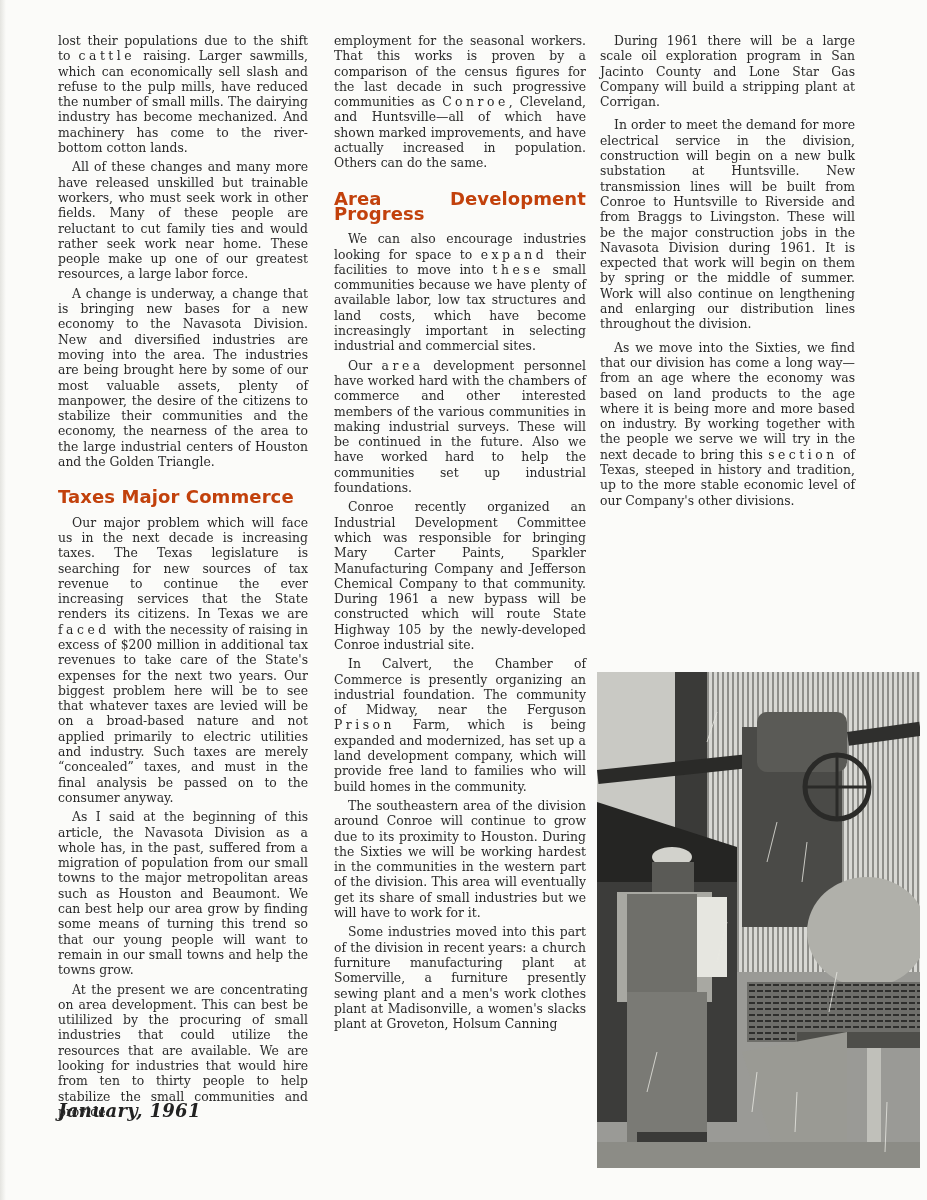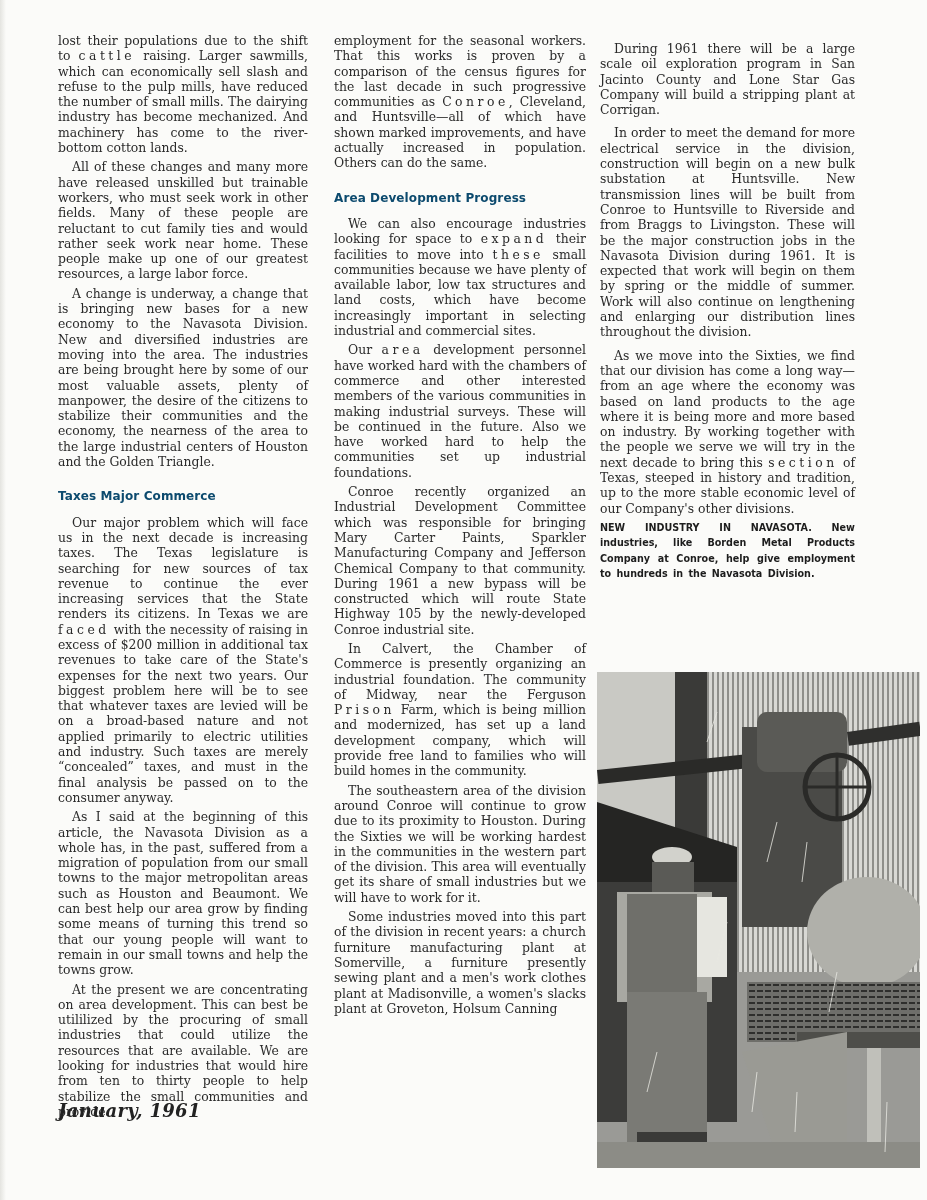--- a/index.html
+++ b/index.html
@@ -18,25 +18,25 @@
       text-align: justify;
       hyphens: manual;
     }
     .col1 { left: 58px; width: 250px; }
     .col2 { left: 334px; width: 252px; }
     .col3 { left: 600px; width: 255px; }
     .col p { margin: 0 0 4px 0; text-indent: 14px; }
     .col p.cont { text-indent: 0; }
     .col h2 {
       font-family: "DejaVu Sans", "Liberation Sans", sans-serif;
-      font-size: 12px;
+      font-size: 18px;
       font-weight: bold;
       letter-spacing: 0.1px;
       margin: 20px 0 10px 0;
-      color: #0c4a6e;
+      color: #c2410c;
     }
     .sp { letter-spacing: 3.5px; }
     .caption {
       font-family: "DejaVu Sans", "Liberation Sans", sans-serif;
       font-size: 9.6px;
       line-height: 15.3px;
       font-weight: bold;
       color: #1d1d1d;
       margin-top: 30px;
       text-indent: 0 !important;
@@ -79,30 +79,29 @@
   <p>As I said at the beginning of this article, the Navasota Division as a whole has, in the past, suffered from a migration of population from our small towns to the major metropolitan areas such as Houston and Beaumont. We can best help our area grow by finding some means of turning this trend so that our young people will want to remain in our small towns and help the towns grow.</p>
   <p>At the present we are concentrating on area development. This can best be utililized by the procuring of small industries that could utilize the resources that are available. We are looking for industries that would hire from ten to thirty people to help stabilize the small communities and provide</p>
 </div>
 
 <div class="col col2">
   <p class="cont"><span>employment for the seasonal workers. That this works is proven by a comparison of the census figures for the last decade in such progressive communities as </span><span class="sp">Conroe</span><span>, Cleveland, and Huntsville—all of which have shown marked improvements, and have actually increased in population. Others can do the same.</span></p>
   <h2>Area Development Progress</h2>
   <p><span>We can also encourage industries looking for space to </span><span class="sp">expand</span><span> their facilities to move into </span><span class="sp">these</span><span> small communities because we have plenty of available labor, low tax structures and land costs, which have become increasingly important in selecting industrial and commercial sites.</span></p>
   <p><span>Our </span><span class="sp">area</span><span> development personnel have worked hard with the chambers of commerce and other interested members of the various communities in making industrial surveys. These will be continued in the future. Also we have worked hard to help the communities set up industrial foundations.</span></p>
   <p>Conroe recently organized an Industrial Development Committee which was responsible for bringing Mary Carter Paints, Sparkler Manufacturing Company and Jefferson Chemical Company to that community. During 1961 a new bypass will be constructed which will route State Highway 105 by the newly-developed Conroe industrial site.</p>
-  <p><span>In Calvert, the Chamber of Commerce is presently organizing an industrial foundation. The community of Midway, near the Ferguson </span><span class="sp">Prison</span><span> Farm, which is being million and modernized, has set up a land development company, which will provide free land to families who will build homes in the community.</span></p>
+  <p><span>In Calvert, the Chamber of Commerce is presently organizing an industrial foundation. The community of Midway, near the Ferguson </span><span class="sp">Prison</span><span> Farm, which is being expanded and modernized, has set up a land development company, which will provide free land to families who will build homes in the community.</span></p>
   <p>The southeastern area of the division around Conroe will continue to grow due to its proximity to Houston. During the Sixties we will be working hardest in the communities in the western part of the division. This area will eventually get its share of small industries but we will have to work for it.</p>
   <p>Some industries moved into this part of the division in recent years: a church furniture manufacturing plant at Somerville, a furniture presently sewing plant and a men's work clothes plant at Madisonville, a women's slacks plant at Groveton, Holsum Canning</p>
 </div>
 
 <div class="col col3">
-  <p style="margin-top:8px">During 1961 there will be a large scale oil exploration program in San Jacinto County and Lone Star Gas Company will build a stripping plant at Corrigan.</p>
+  <p style="margin-top:0">During 1961 there will be a large scale oil exploration program in San Jacinto County and Lone Star Gas Company will build a stripping plant at Corrigan.</p>
   <p style="margin-top:8px">In order to meet the demand for more electrical service in the division, construction will begin on a new bulk substation at Huntsville. New transmission lines will be built from Conroe to Huntsville to Riverside and from Braggs to Livingston. These will be the major construction jobs in the Navasota Division during 1961. It is expected that work will begin on them by spring or the middle of summer. Work will also continue on lengthening and enlarging our distribution lines throughout the division.</p>
   <p style="margin-top:8px"><span>As we move into the Sixties, we find that our division has come a long way—from an age where the economy was based on land products to the age where it is being more and more based on industry. By working together with the people we serve we will try in the next decade to bring this </span><span class="sp">section</span><span> of Texas, steeped in history and tradition, up to the more stable economic level of our Company's other divisions.</span></p>
-  <p class="caption"><span>NEW INDUSTRY IN NAVASOTA.</span><span> New industries, like Borden Metal Products Company at Conroe, help give employment to hundreds in the Navasota Division.</span></p>
 </div>
 
 <div class="photo">
   <svg width="323" height="496" viewBox="0 0 323 496">
     <defs>
       <pattern id="corr" width="5" height="10" patternUnits="userSpaceOnUse">
         <rect width="5" height="10" fill="#d8d8d4"></rect>
         <rect width="2" height="10" fill="#8e8e8a"></rect>
       </pattern>
       <pattern id="grate" width="8" height="6" patternUnits="userSpaceOnUse">

